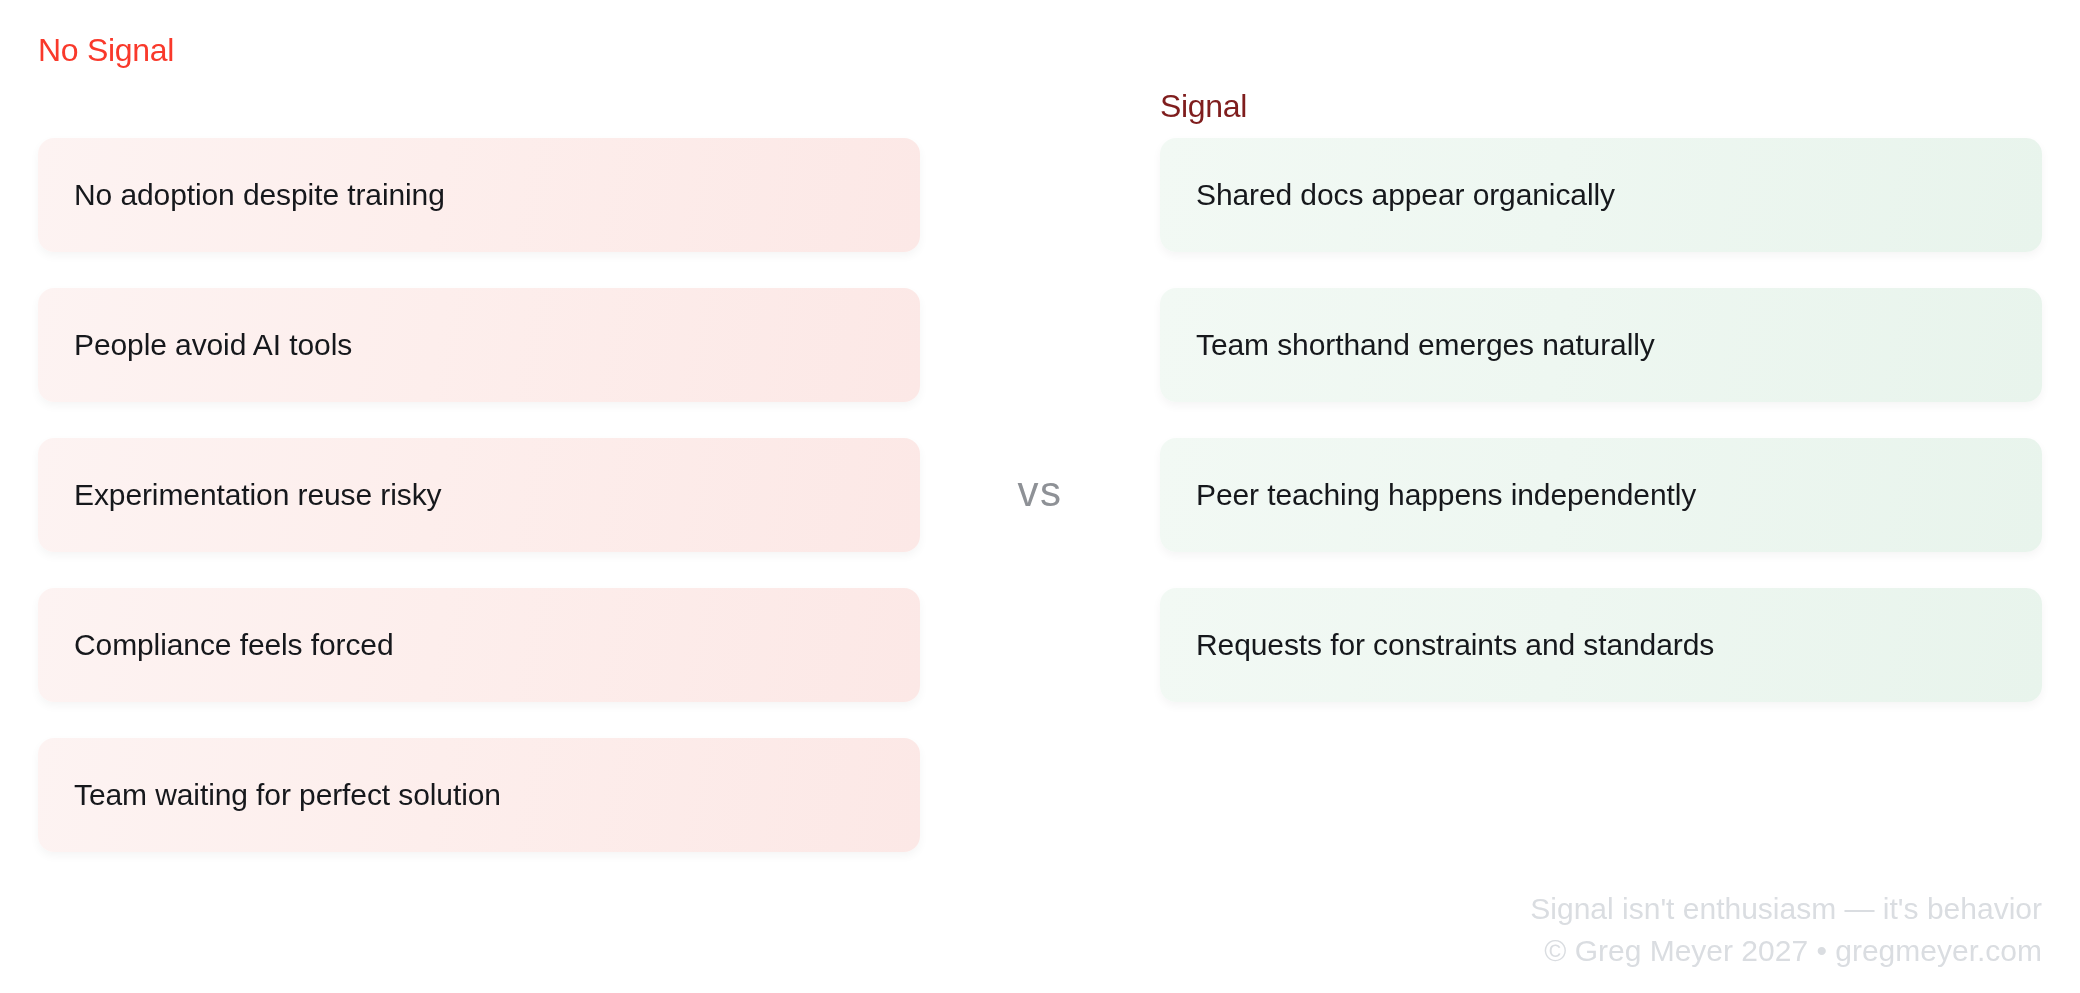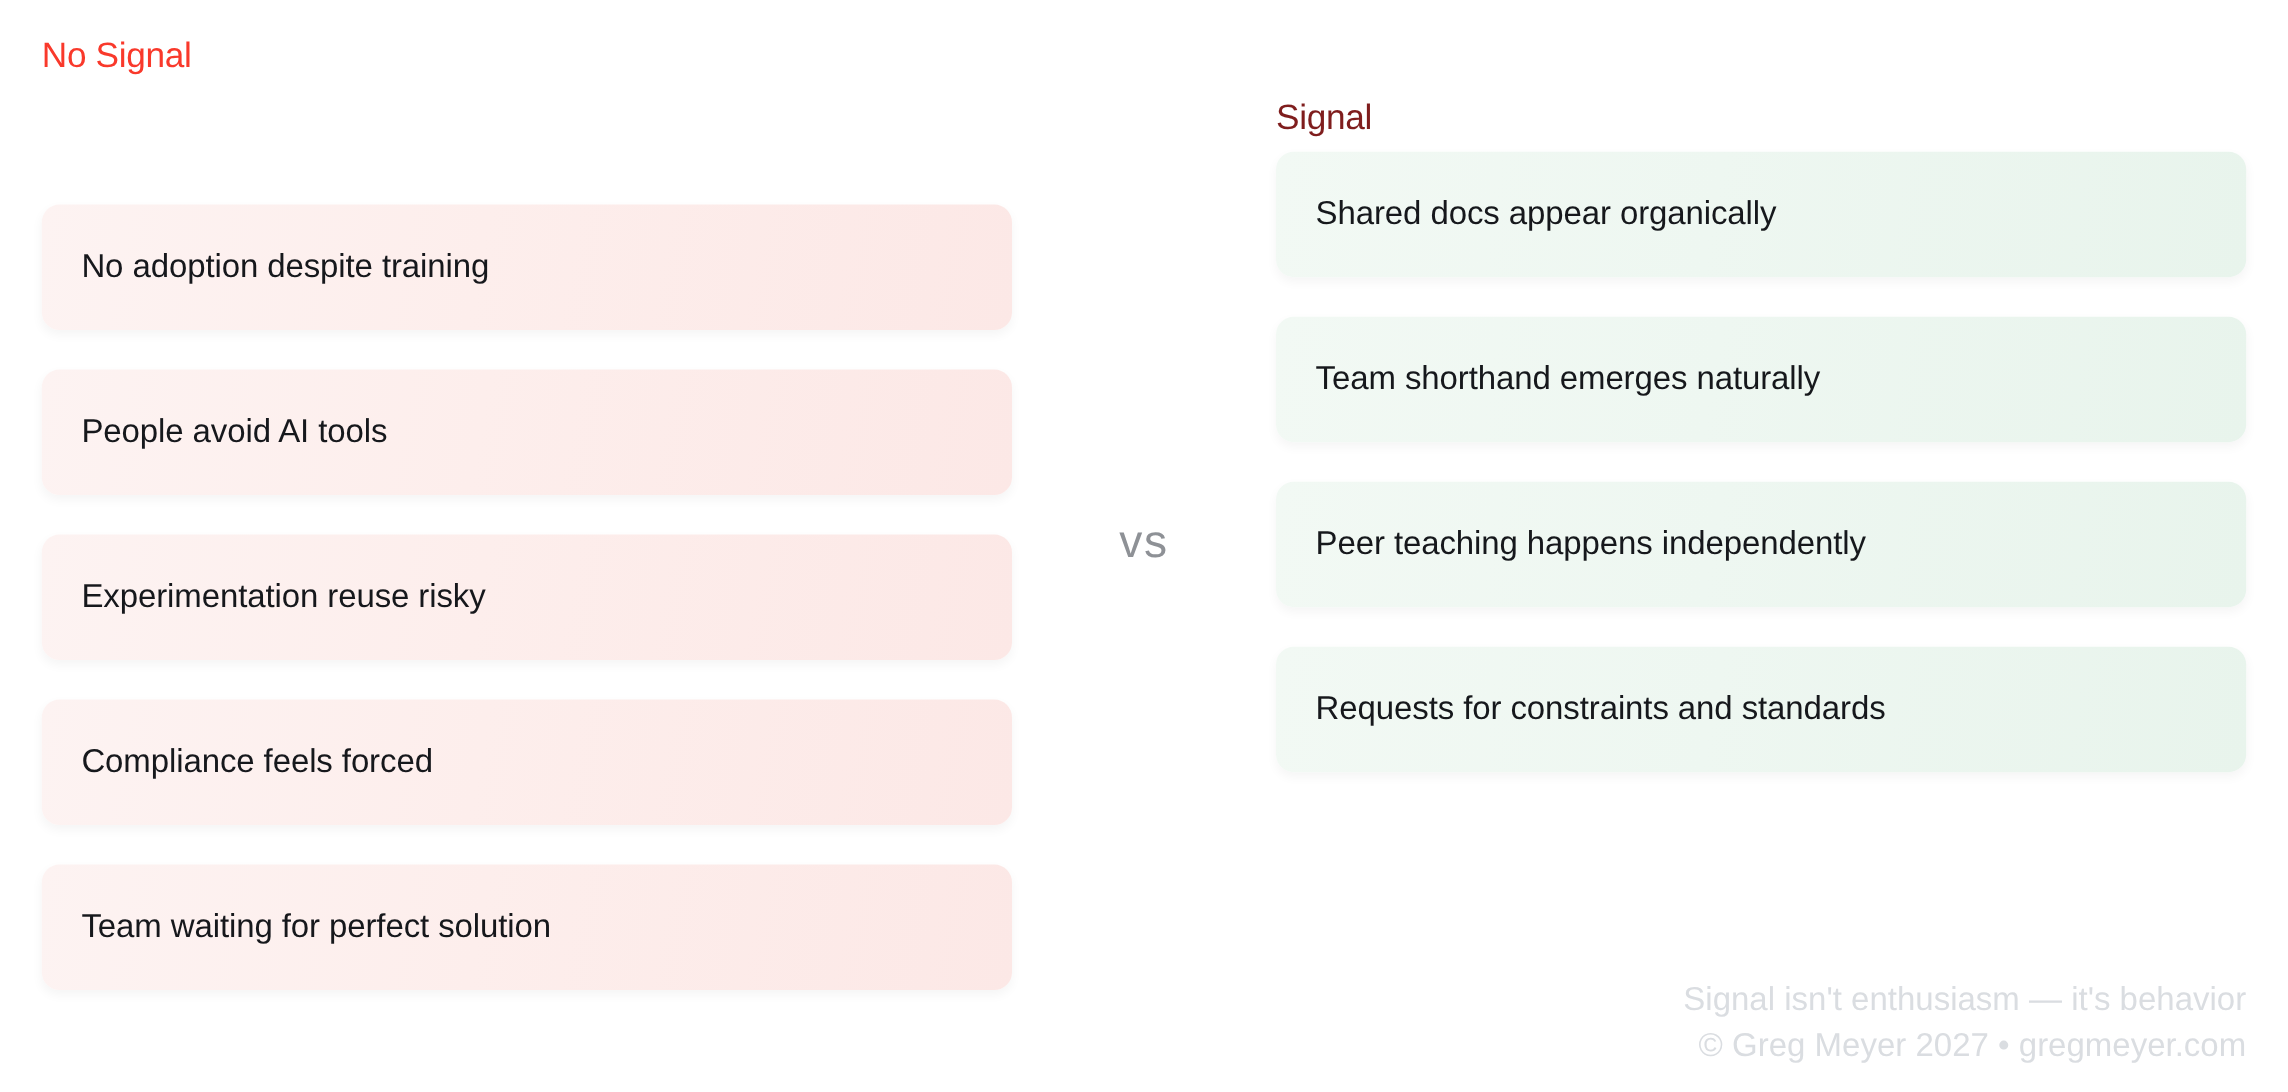--- a/index.html
+++ b/index.html
@@ -35,21 +35,21 @@
 
   
   .column {
     position: absolute;
     top: 138px;
     width: 882px;
     display: flex;
     flex-direction: column;
     gap: 36px;
   }
-  .column.left  { left: 38px; margin-top: 48px; }
+  .column.left  { left: 38px; }
   .column.right { left: 1160px; }
 
   
   .card {
     box-sizing: border-box;
     height: 114px;
     border-radius: 16px;
     display: flex;
     align-items: center;
     padding: 0 36px;

